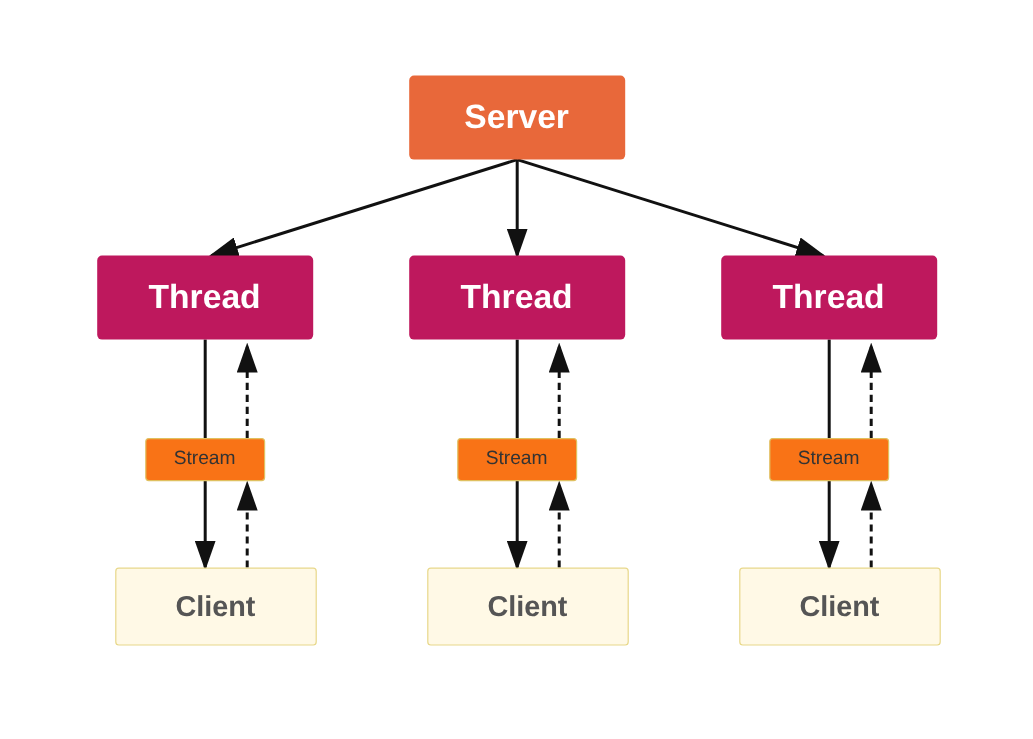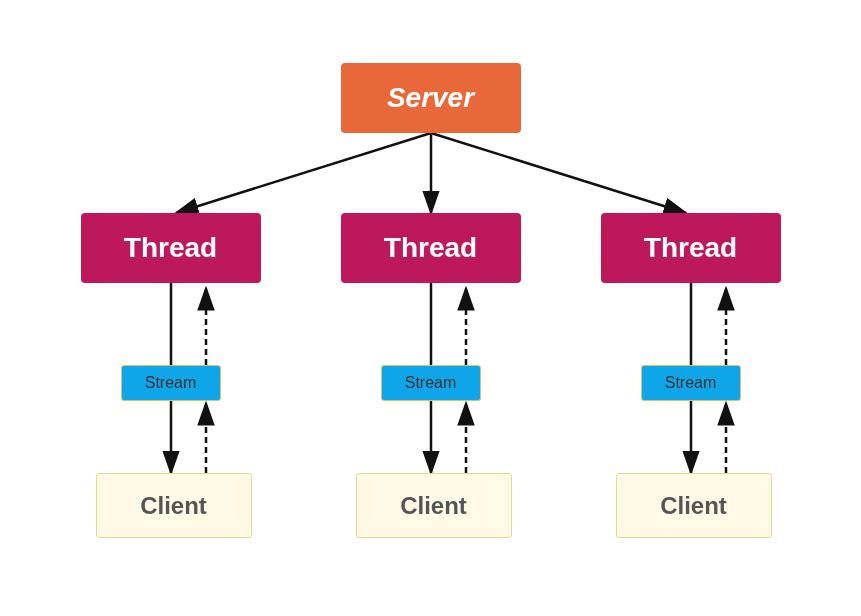--- a/index.html
+++ b/index.html
@@ -32,54 +32,53 @@
       border-radius: 4px;
     }
 
     .server-box {
       background: #E8683A;
       color: #fff;
       width: 180px;
       height: 70px;
       left: 320px;
       top: 40px;
-      font-style: italic;
     }
 
     .thread-box {
       background: #be185d;
       color: #fff;
       width: 180px;
       height: 70px;
     }
     .thread1 { left: 60px; top: 190px; }
     .thread2 { left: 320px; top: 190px; }
     .thread3 { left: 580px; top: 190px; }
 
     .stream-box {
-      background: #0ea5e9;
+      background: #f97316;
       color: #333;
       border: 1.5px solid #e0c060;
       font-size: 16px;
       font-weight: normal;
       width: 100px;
       height: 36px;
       border-radius: 3px;
     }
     .stream1 { left: 100px; top: 342px; }
     .stream2 { left: 360px; top: 342px; }
     .stream3 { left: 620px; top: 342px; }
 
     .client-box {
       background: #FFF9E6;
       color: #555;
       border: 1.5px solid #e8d88a;
       font-size: 24px;
       font-weight: bold;
-      width: 156px;
+      width: 168px;
       height: 65px;
       border-radius: 3px;
     }
     .client1 { left: 75px; top: 450px; }
     .client2 { left: 335px; top: 450px; }
     .client3 { left: 595px; top: 450px; }
 
     
     .arrows-svg {
       position: absolute;

